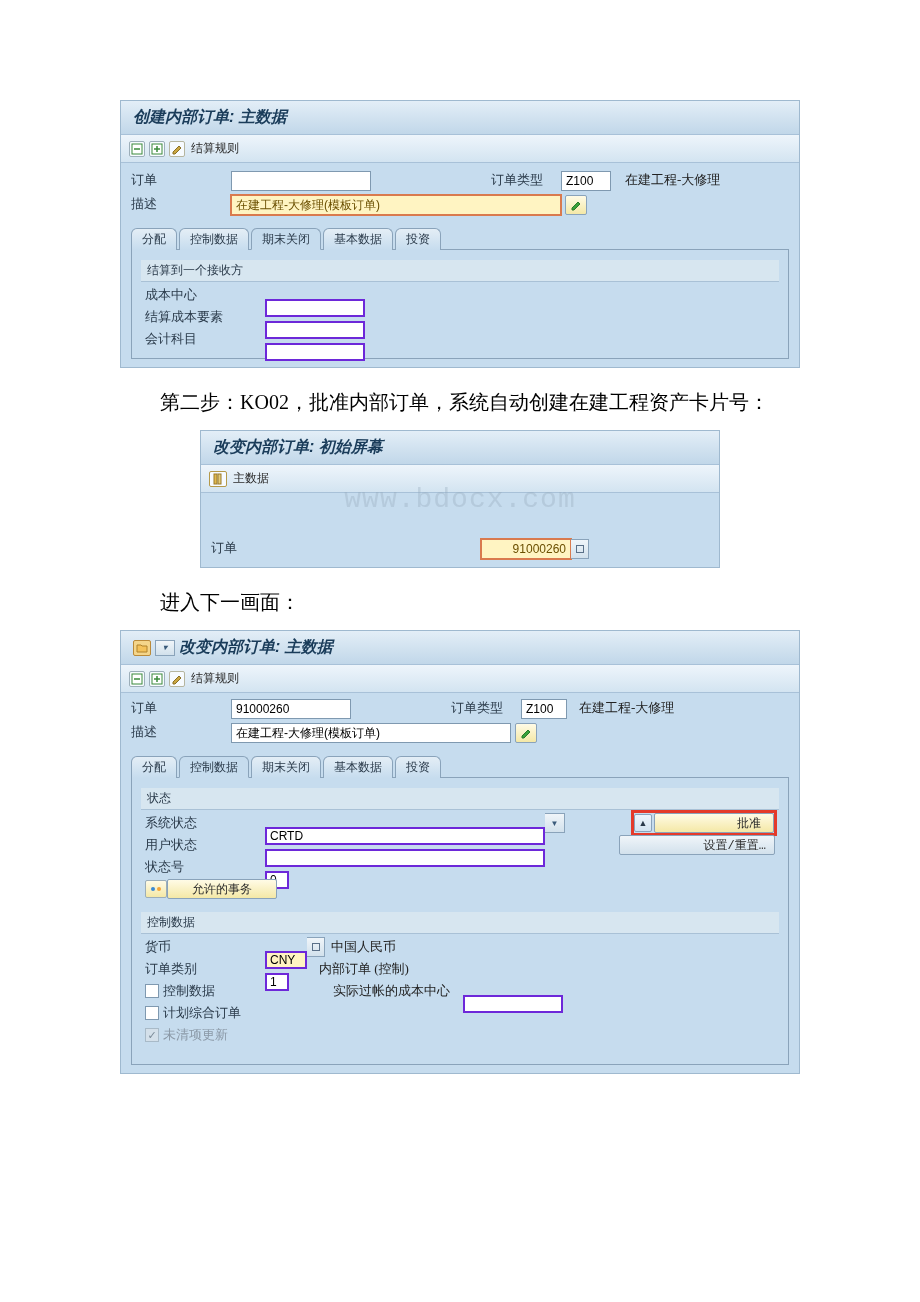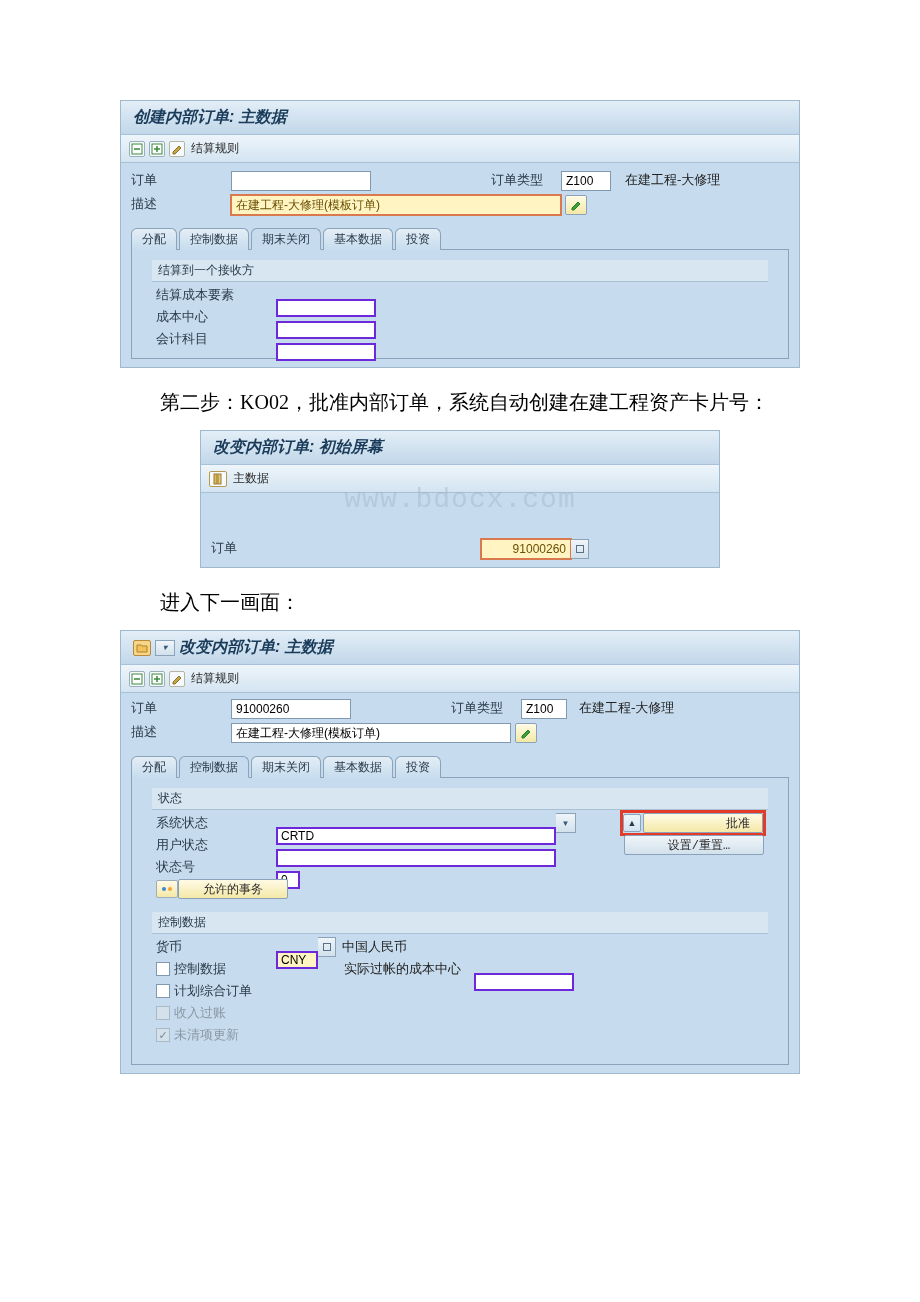--- a/index.html
+++ b/index.html
@@ -104,21 +104,21 @@
     margin-right: 2px;
   }
   .tab.active {
     background: #c6dcee;
     border-bottom: 1px solid #c6dcee;
   }
   .tabpanel {
     margin: 0 10px 8px 10px;
     border: 1px solid #8aa3ba;
     background: #c6dcee;
-    padding: 8px 12px;
+    padding: 8px 1px;
   }
   .grp-header {
     margin: 2px 8px 2px 8px;
     padding: 2px 6px;
     background: #d7e6f0;
     border-bottom: 1px solid #a9c1d6;
     font-size: 12px;
     color: #2a3a4a;
   }
   .grp-row {
@@ -264,25 +264,25 @@
   <div class="tabstrip">
     <div class="tab">分配</div>
     <div class="tab">控制数据</div>
     <div class="tab active">期末关闭</div>
     <div class="tab">基本数据</div>
     <div class="tab">投资</div>
   </div>
   <div class="tabpanel">
     <div class="grp-header">结算到一个接收方</div>
     <div class="grp-row">
+      <span class="grp-label">成本中心</span>
+      <input class="grp-input" style="width: 100px;">
+    </div>
+    <div class="grp-row">
       <span class="grp-label">结算成本要素</span>
-      <input class="grp-input" style="width: 100px;">
-    </div>
-    <div class="grp-row">
-      <span class="grp-label">成本中心</span>
       <input class="grp-input" style="width: 100px;">
     </div>
     <div class="grp-row">
       <span class="grp-label">会计科目</span>
       <input class="grp-input" style="width: 100px;">
     </div>
   </div>
 </div>
 
 <div class="narrative">第二步：KO02，批准内部订单，系统自动创建在建工程资产卡片号：</div>
@@ -381,21 +381,21 @@
       <span style="flex:1"></span>
       <span class="red-box">
         <span class="tri-btn">▲</span>
         <button class="btn-sap" style="width:120px;text-align:right;padding-right:12px">批准</button>
       </span>
     </div>
     <div class="grp-row">
       <span class="grp-label">用户状态</span>
       <input class="grp-input" style="width: 280px;">
       <span style="flex:1"></span>
-      <button class="btn-sap grey" style="width:140px;padding-right:8px">设置/重置…</button>
+      <button class="btn-sap grey" style="width:156px;text-align:right;padding-right:8px">设置/重置…</button>
     </div>
     <div class="grp-row">
       <span class="grp-label">状态号</span>
       <input class="grp-input" style="width: 24px;" value="0">
     </div>
     <div class="grp-row" style="padding-left:12px;">
       <span class="tb-icon" style="width:22px;height:18px;background:linear-gradient(#fffbe6,#f4e8a6)">
         <svg class="icon-small" viewBox="0 0 12 12">
             <circle cx="3" cy="6" r="2" fill="#3a8ad4"></circle>
             <circle cx="9" cy="6" r="2" fill="#f4a63a"></circle>
@@ -410,37 +410,38 @@
     <div class="grp-row">
       <span class="grp-label">货币</span>
       <input class="grp-input highlight-blue" style="width: 42px; background: rgb(255, 244, 194);" value="CNY">
       <span class="search-help">
           <span class="sh-inner"></span>
         </span>
       <span style="width:6px"></span>
       <span class="small-static">中国人民币</span>
     </div>
     <div class="grp-row">
+      <span class="grp-label">订单类别</span>
+      <input class="grp-input" style="width: 24px;" value="1">
+      <span style="width:30px"></span>
+      <span class="small-static">内部订单 (控制)</span>
+    </div>
+    <div class="grp-row">
       <span class="chkbox"></span>
       <span style="width:4px"></span>
       <span class="grp-label" style="width:110px">控制数据</span>
       <span style="width:60px"></span>
       <span class="small-static" style="width:130px">实际过帐的成本中心</span>
       <input class="grp-input" style="width: 100px;">
     </div>
     <div class="grp-row">
       <span class="chkbox"></span>
       <span style="width:4px"></span>
       <span class="grp-label">计划综合订单</span>
     </div>
     <div class="grp-row">
-      <span class="chkbox disabled"></span>
-      <span style="width:4px"></span>
-      <span class="grp-label" style="color:#8a98a6">收入过账</span>
-    </div>
-    <div class="grp-row">
       <span class="chkbox disabled">✓</span>
       <span style="width:4px"></span>
       <span class="grp-label" style="color:#8a98a6">未清项更新</span>
     </div>
     <div style="height:10px"></div>
   </div>
 </div>
 
 </body></html>

